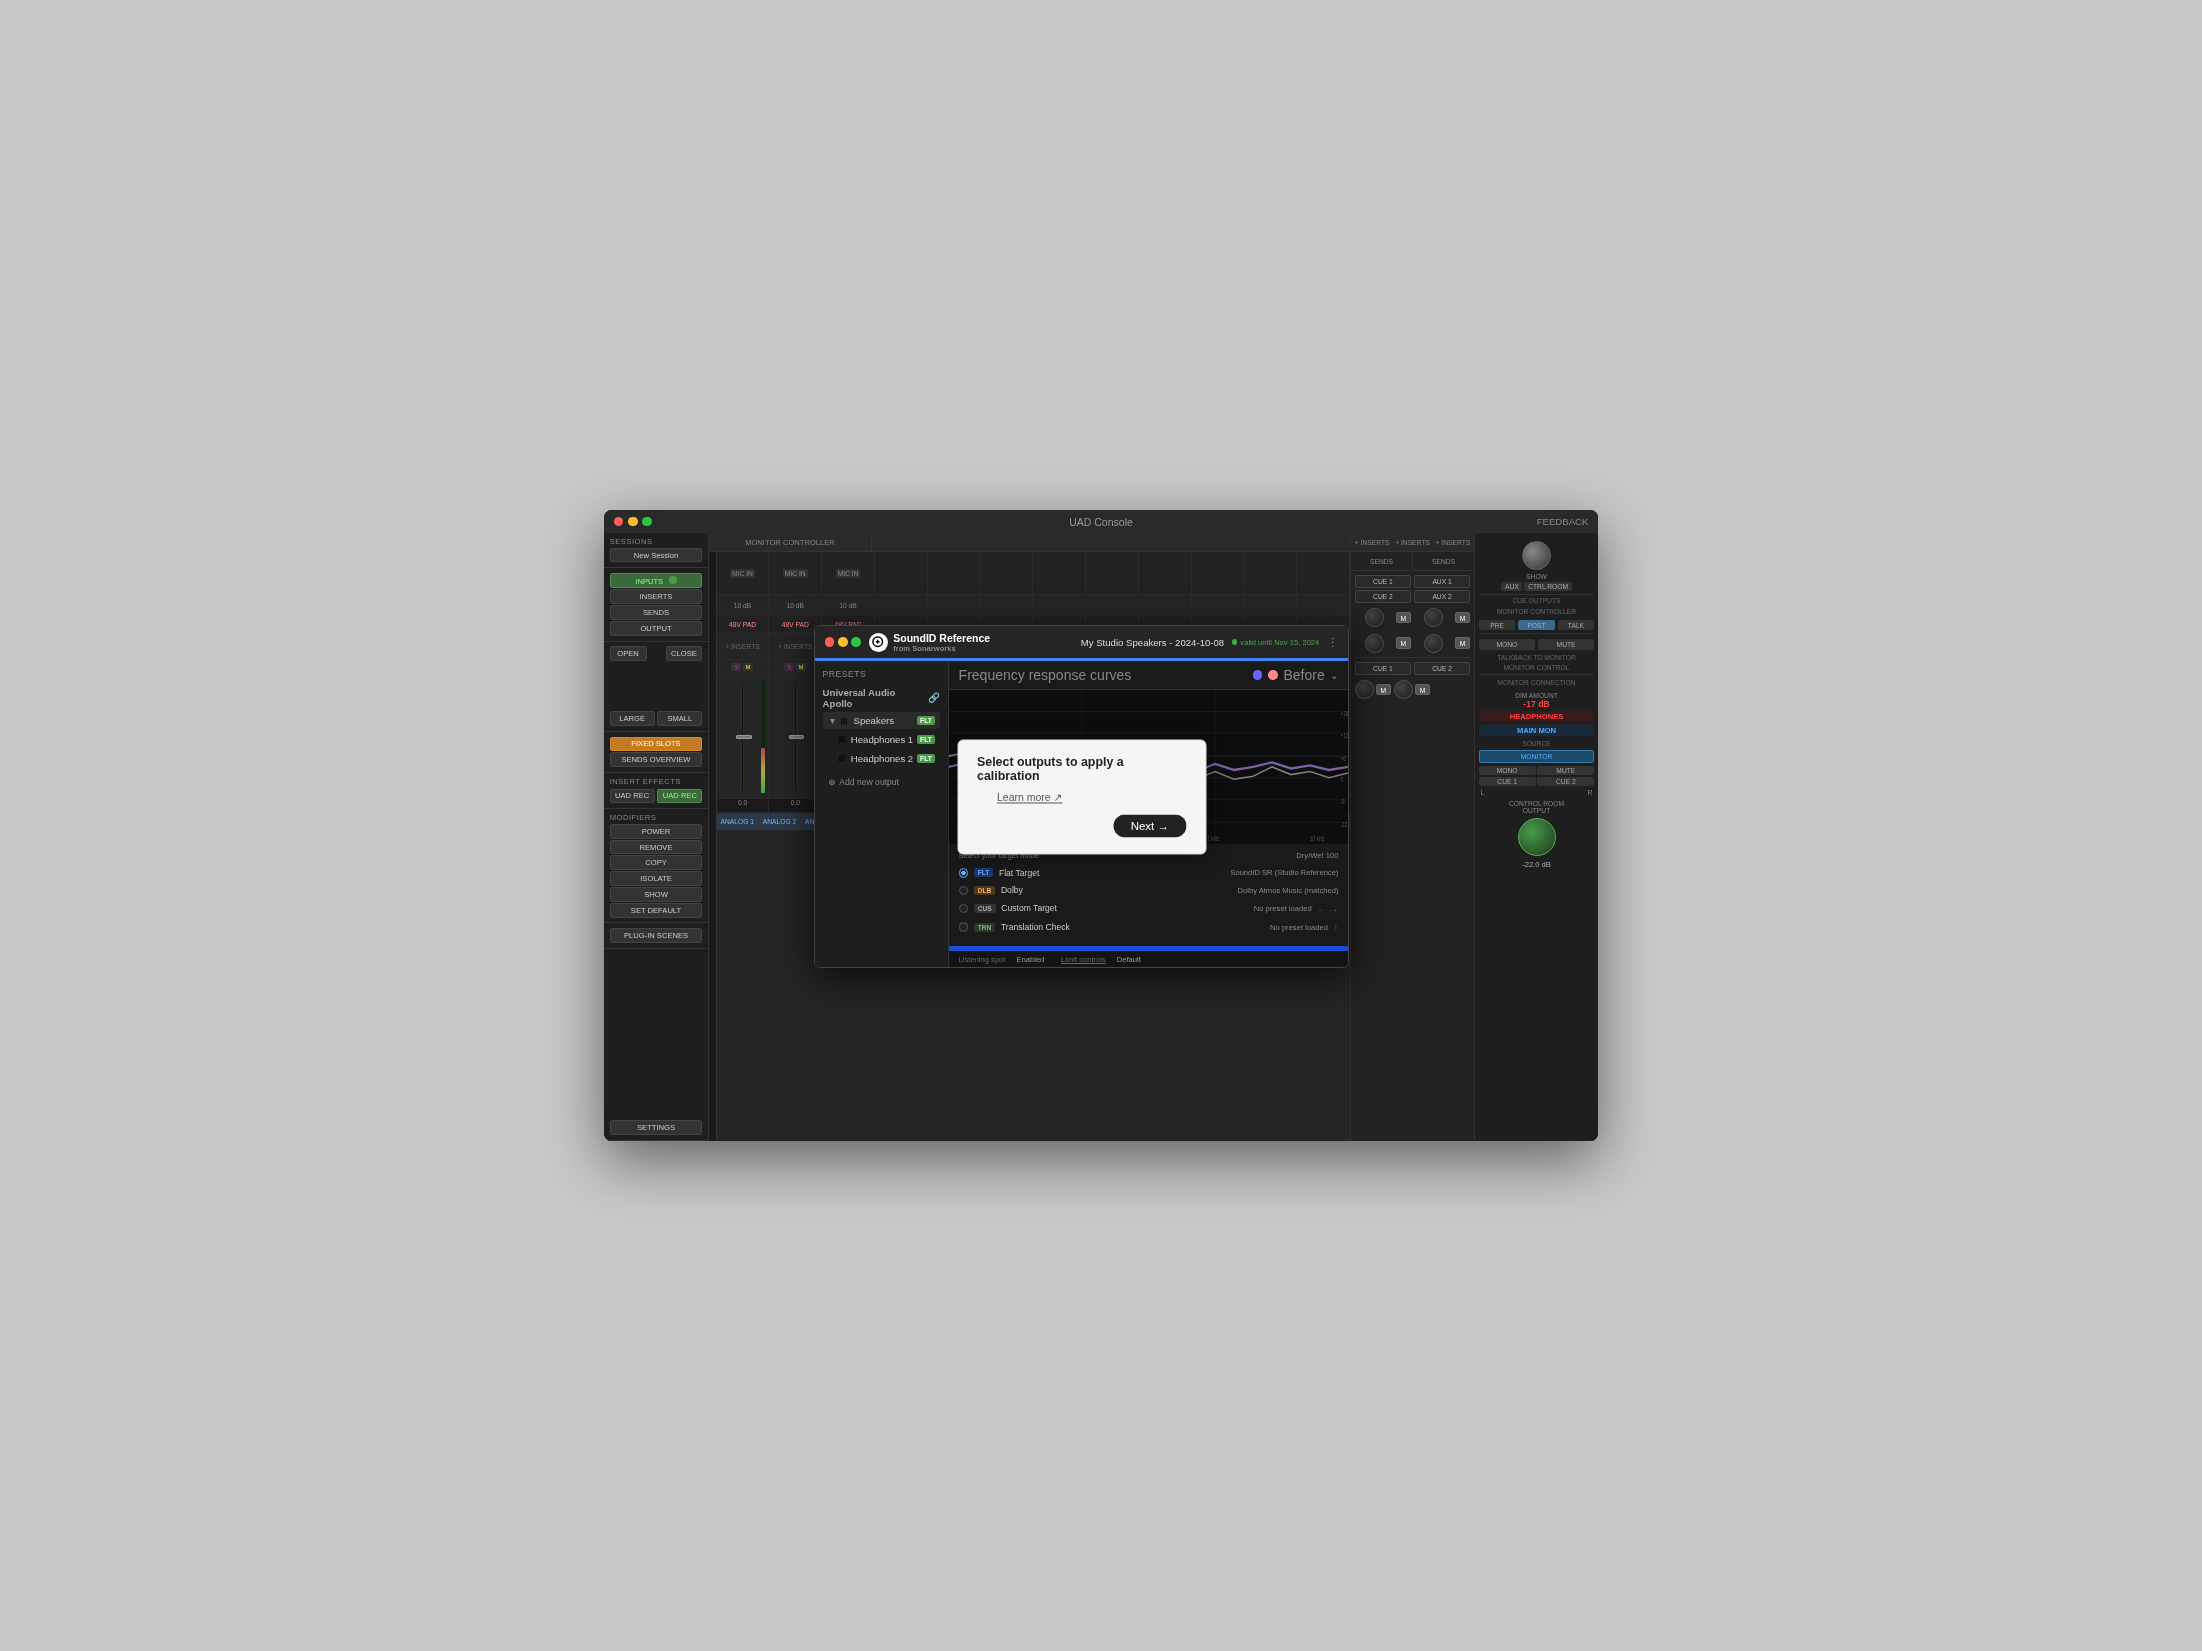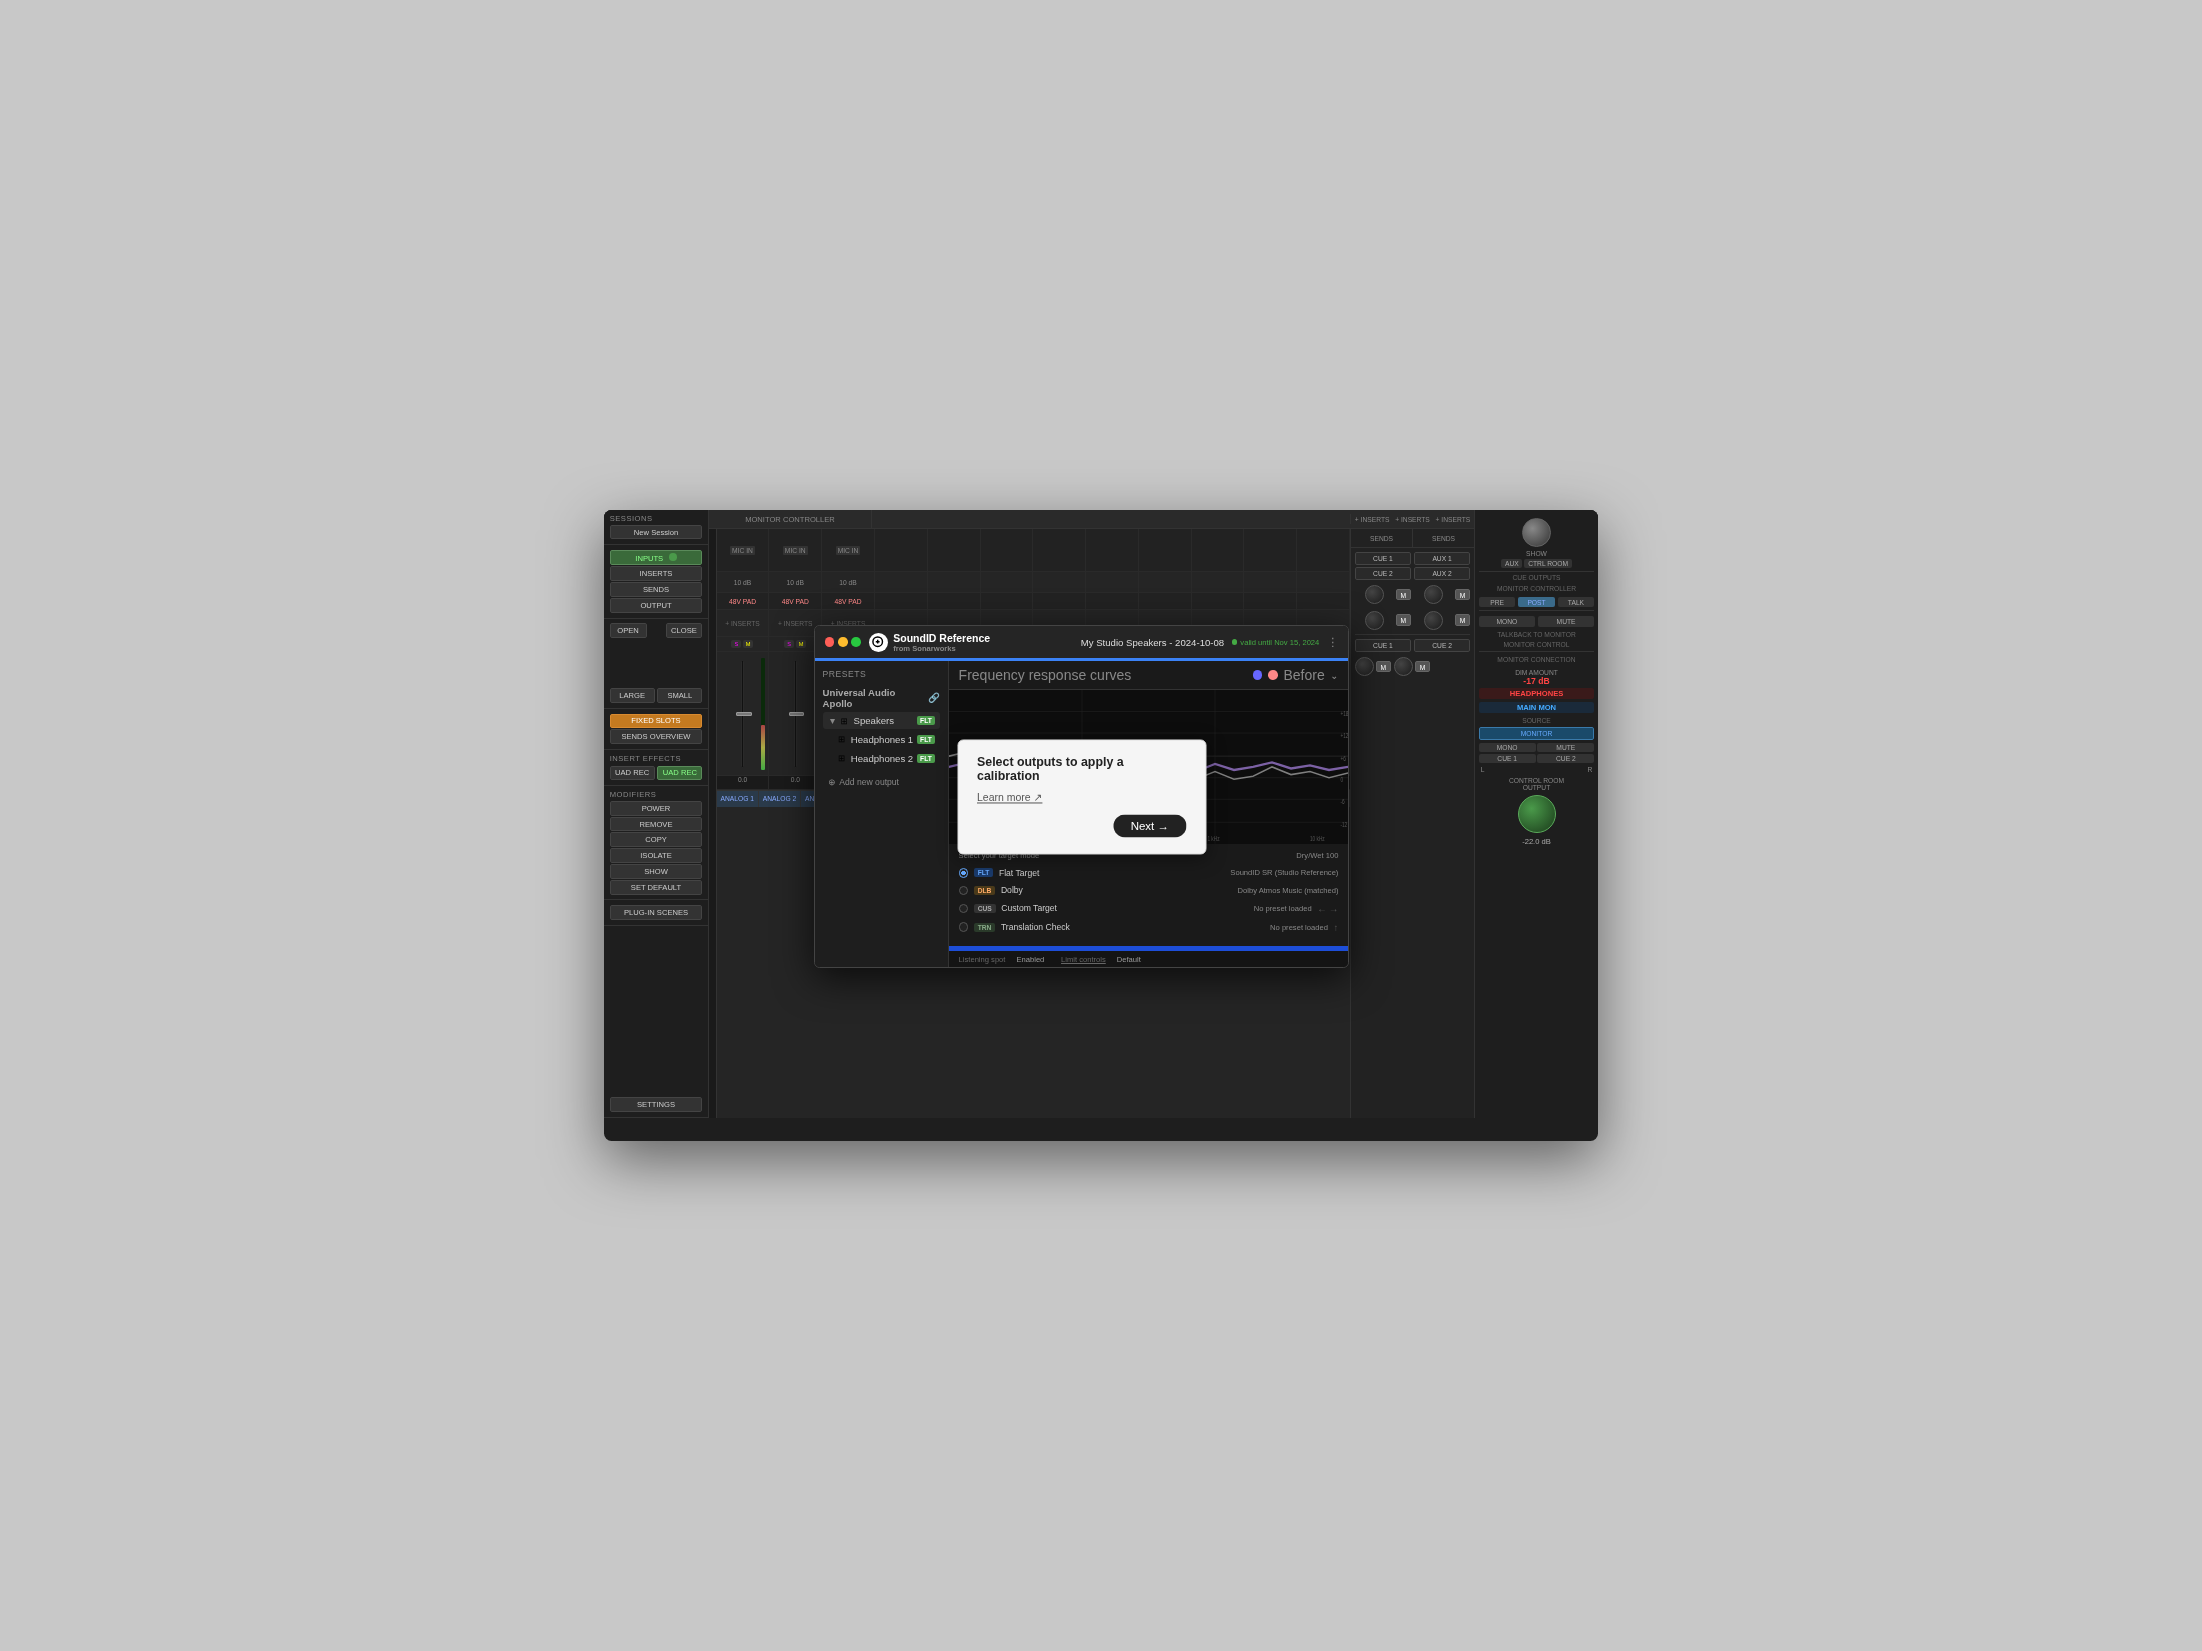--- a/index.html
+++ b/index.html
@@ -533,20 +533,21 @@
       font-size: 12.4px;
       font-weight: 600;
       color: #222;
       margin-bottom: 7.6px;
     }
 
     .calibration-link {
       color: #666;
       font-size: 10.5px;
       margin-bottom: 11.5px;
+      margin-left: 20px;
     }
     .calibration-link a {
       color: #555;
       text-decoration: underline;
     }
 
     .next-btn {
       background: #222;
       color: #fff;
       border: none;
@@ -730,20 +731,29 @@
       font-size: 6.7px;
       color: #888;
       text-align: center;
     }
   </style>
 </head>
 <body>
 
 <div class="screen-wrapper">
 
+  <div class="title-bar">
+    <div class="title-bar-dots">
+      <div class="dot dot-red"></div>
+      <div class="dot dot-yellow"></div>
+      <div class="dot dot-green"></div>
+    </div>
+    <span class="title-bar-title">UAD Console</span>
+    <span class="title-bar-feedback">FEEDBACK</span>
+  </div>
 
   <div class="console">
 
     <div class="left-sidebar">
       <div class="sidebar-section">
         <div class="sidebar-label">SESSIONS</div>
         <div class="sidebar-btn">New Session</div>
       </div>
       <div class="sidebar-section">
         <div class="sidebar-btn active">

